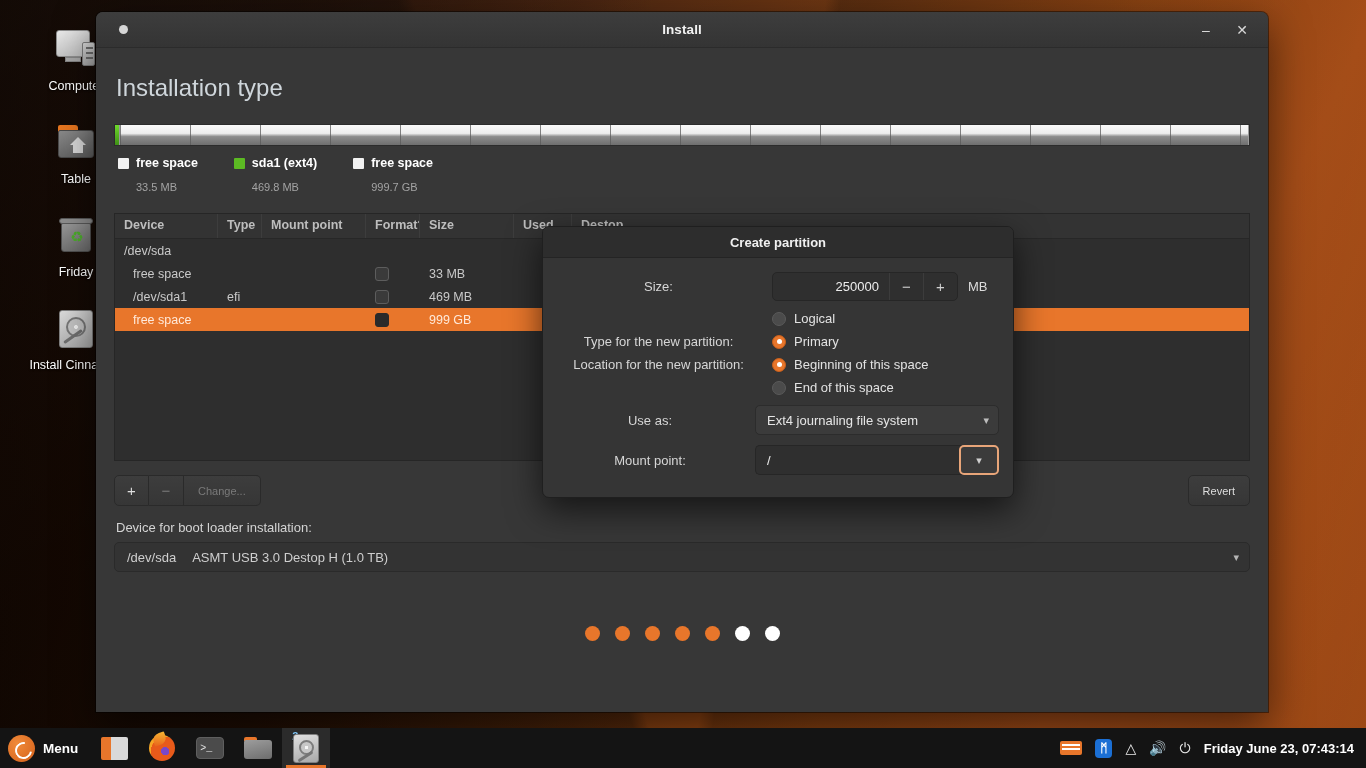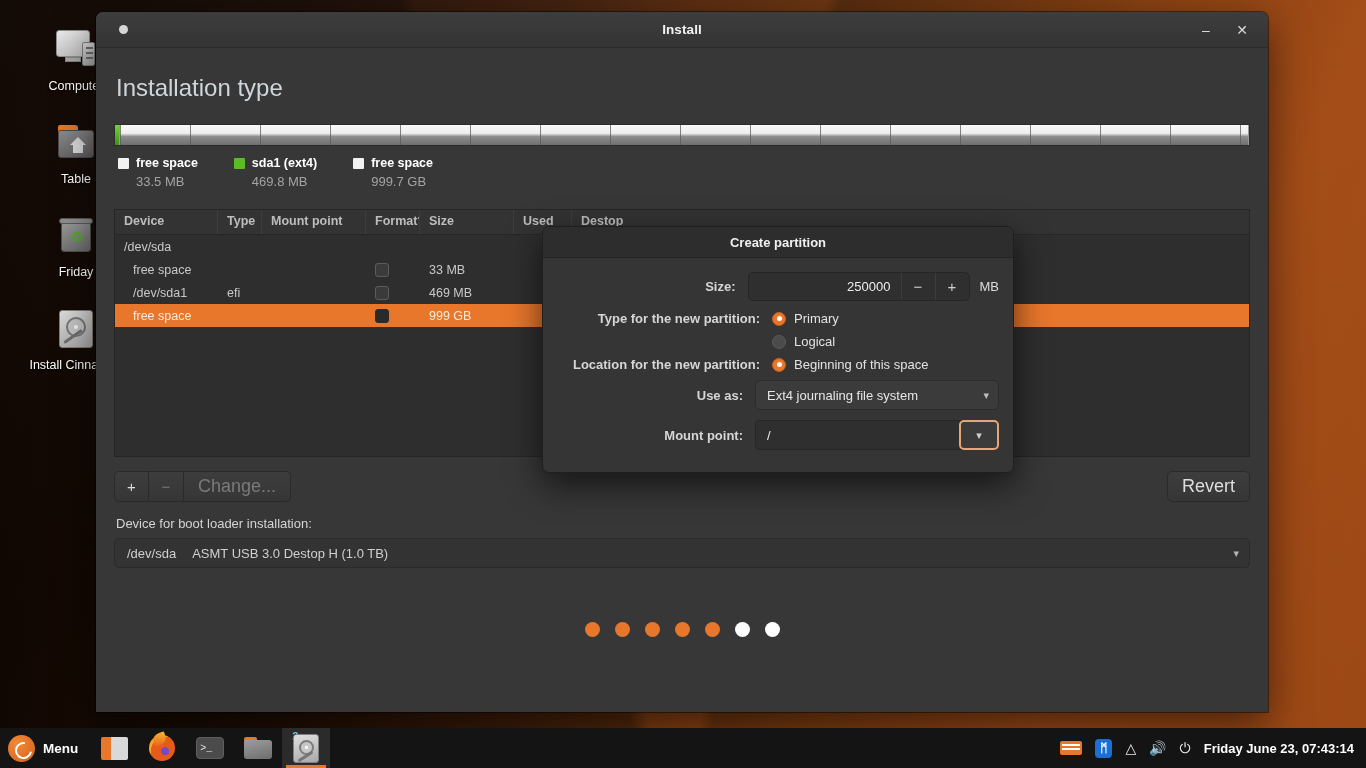--- a/index.html
+++ b/index.html
@@ -188,21 +188,21 @@
       repeating-linear-gradient(90deg, rgba(90,90,90,0.75) 0 1px, rgba(0,0,0,0) 1px 70px),
       linear-gradient(180deg,#fafafa 0%, #ededed 42%, #8c8c8c 58%, #6f6f6f 100%);
   }
 
   
   #legend { display: flex; gap: 0; padding: 6px 0 8px 4px; }
   .legend-item { margin-right: 36px; }
   .legend-top { display: flex; align-items: center; gap: 7px; }
   .legend-swatch { width: 11px; height: 11px; border-radius: 1px; }
   .legend-name { color: #ffffff; font-size: 12.5px; font-weight: bold; }
-  .legend-size { color: #a3a3a3; font-size: 13px; margin-left: 18px; margin-top: 4px; }
+  .legend-size { color: #a3a3a3; font-size: 11px; margin-left: 18px; margin-top: 11px; }
 
   
   #part-table {
     background: #2e2e2e;
     border: 1px solid #262626;
     height: 248px;
     display: flex; flex-direction: column;
     overflow: hidden;
     margin-top: 12px;
   }
@@ -243,21 +243,21 @@
 
   
   #part-toolbar {
     display: flex; align-items: center;
     margin-top: 14px;
   }
   .btn {
     background: linear-gradient(180deg,#3d3d3d,#363636);
     border: 1px solid #2a2a2a;
     color: #dedede;
-    font-size: 18px;
+    font-size: 11px;
     border-radius: 5px;
     height: 31px;
     padding: 0 14px;
     display: flex; align-items: center; justify-content: center;
     cursor: default;
   }
   .btn.disabled { color: #7a7a7a; }
   .btn-group { display: flex; }
   .btn-group .btn { border-radius: 0; border-left-width: 0; }
   .btn-group .btn:first-child { border-radius: 5px 0 0 5px; border-left-width: 1px; }
@@ -311,29 +311,29 @@
   #dialog-head {
     height: 31px;
     background: #2d2d2d;
     border-bottom: 1px solid #242424;
     display: flex; align-items: center; justify-content: center;
     color: #f0f0f0; font-size: 13px; font-weight: bold;
   }
   #dialog-body { padding: 14px 14px 12px 14px; }
   .field-row { display: flex; align-items: center; margin-bottom: 10px; }
   .field-label {
-    width: 215px; text-align: right; padding-right: 12px;
-    color: #d6d6d6; font-size: 13px; font-weight: bold;
+    width: 215px; text-align: center; padding-right: 12px;
+    color: #d6d6d6; font-size: 13px;
   }
   .field-ctrl { flex: 1; display: flex; align-items: center; }
 
   .spin {
     display: flex; align-items: stretch;
     background: #2f2f2f; border: 1px solid #262626; border-radius: 5px;
-    height: 29px; width: 222px;
+    height: 29px; width: 186px;
   }
   .spin .val {
     flex: 1; display: flex; align-items: center; justify-content: flex-end;
     padding-right: 10px; color: #ededed; font-size: 13px;
   }
   .spin .sbtn {
     width: 34px; border-left: 1px solid #3c3c3c;
     display: flex; align-items: center; justify-content: center;
     color: #d0d0d0; font-size: 15px; cursor: default;
   }
@@ -659,44 +659,53 @@
             <div class="spin">
               <div class="val">250000</div>
               <div class="sbtn">−</div>
               <div class="sbtn">+</div>
             </div>
             <span class="unit">MB</span>
           </div>
         </div>
 
         <div class="field-row sub-row">
+          <div class="field-label"></div>
+          <div class="field-ctrl">
+            <label class="radio-line">
+              <span class="radio"></span>
+              <span class="radio-text">Logical</span>
+            </label>
+          </div>
+        </div>
+        <div class="field-row sub-row">
           <div class="field-label">Type for the new partition:</div>
           <div class="field-ctrl">
             <label class="radio-line">
               <span class="radio on"></span>
               <span class="radio-text">Primary</span>
             </label>
           </div>
         </div>
-        <div class="field-row sub-row">
-          <div class="field-label"></div>
-          <div class="field-ctrl">
-            <label class="radio-line">
-              <span class="radio"></span>
-              <span class="radio-text">Logical</span>
-            </label>
-          </div>
-        </div>
 
         <div class="field-row sub-row">
           <div class="field-label">Location for the new partition:</div>
           <div class="field-ctrl">
             <label class="radio-line">
               <span class="radio on"></span>
               <span class="radio-text">Beginning of this space</span>
+            </label>
+          </div>
+        </div>
+        <div class="field-row">
+          <div class="field-label"></div>
+          <div class="field-ctrl">
+            <label class="radio-line">
+              <span class="radio"></span>
+              <span class="radio-text">End of this space</span>
             </label>
           </div>
         </div>
 
         <div class="field-row">
           <div class="field-label">Use as:</div>
           <div class="field-ctrl">
             <div class="combo">
               <span>Ext4 journaling file system</span>
               <span class="chev">▾</span>

